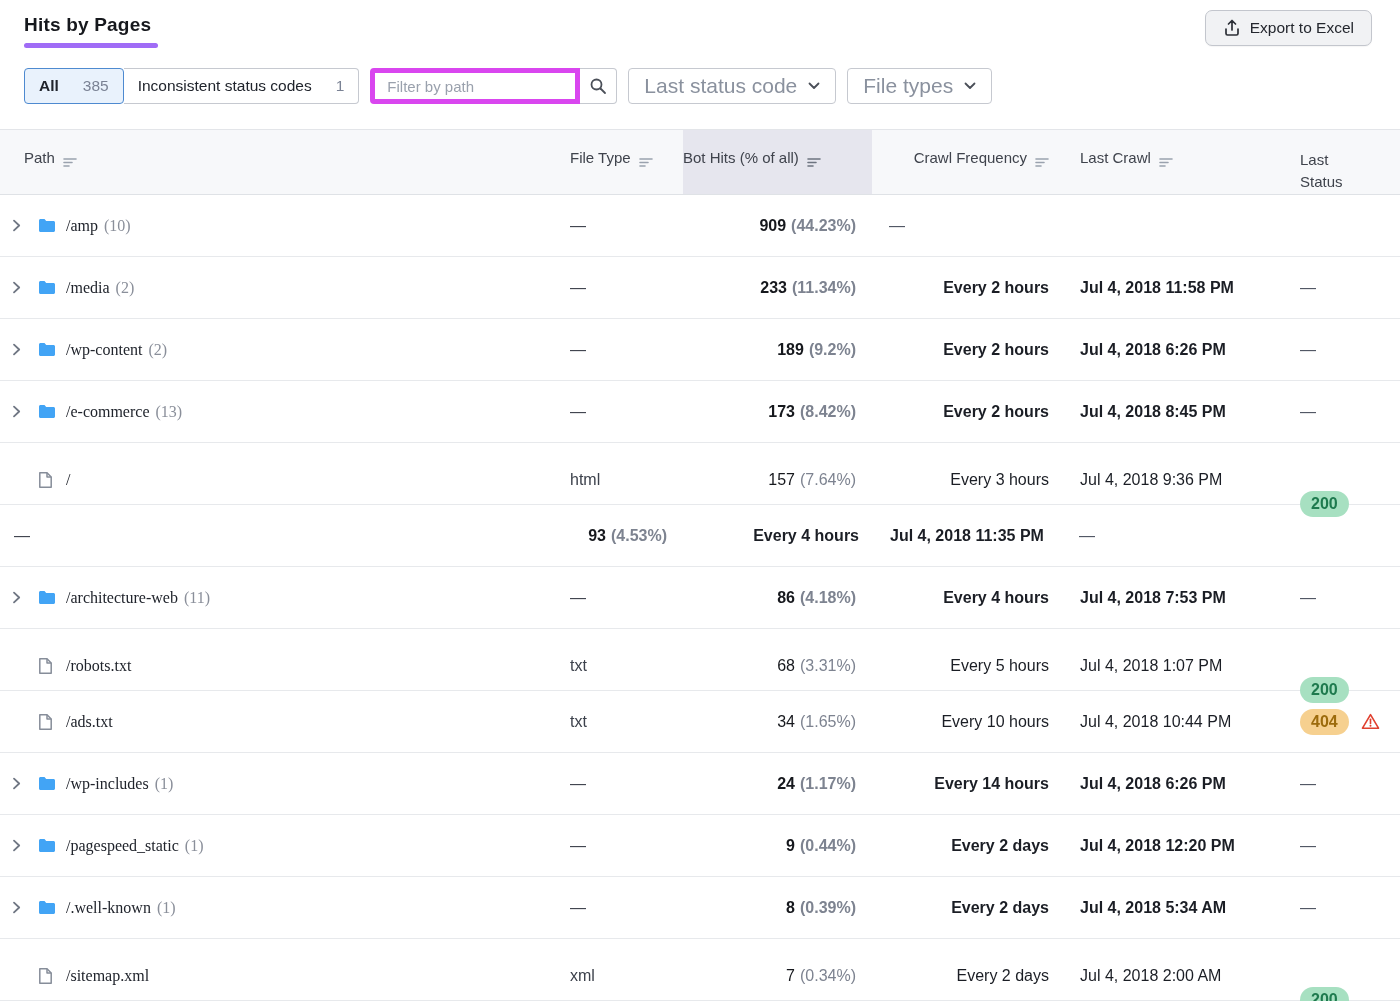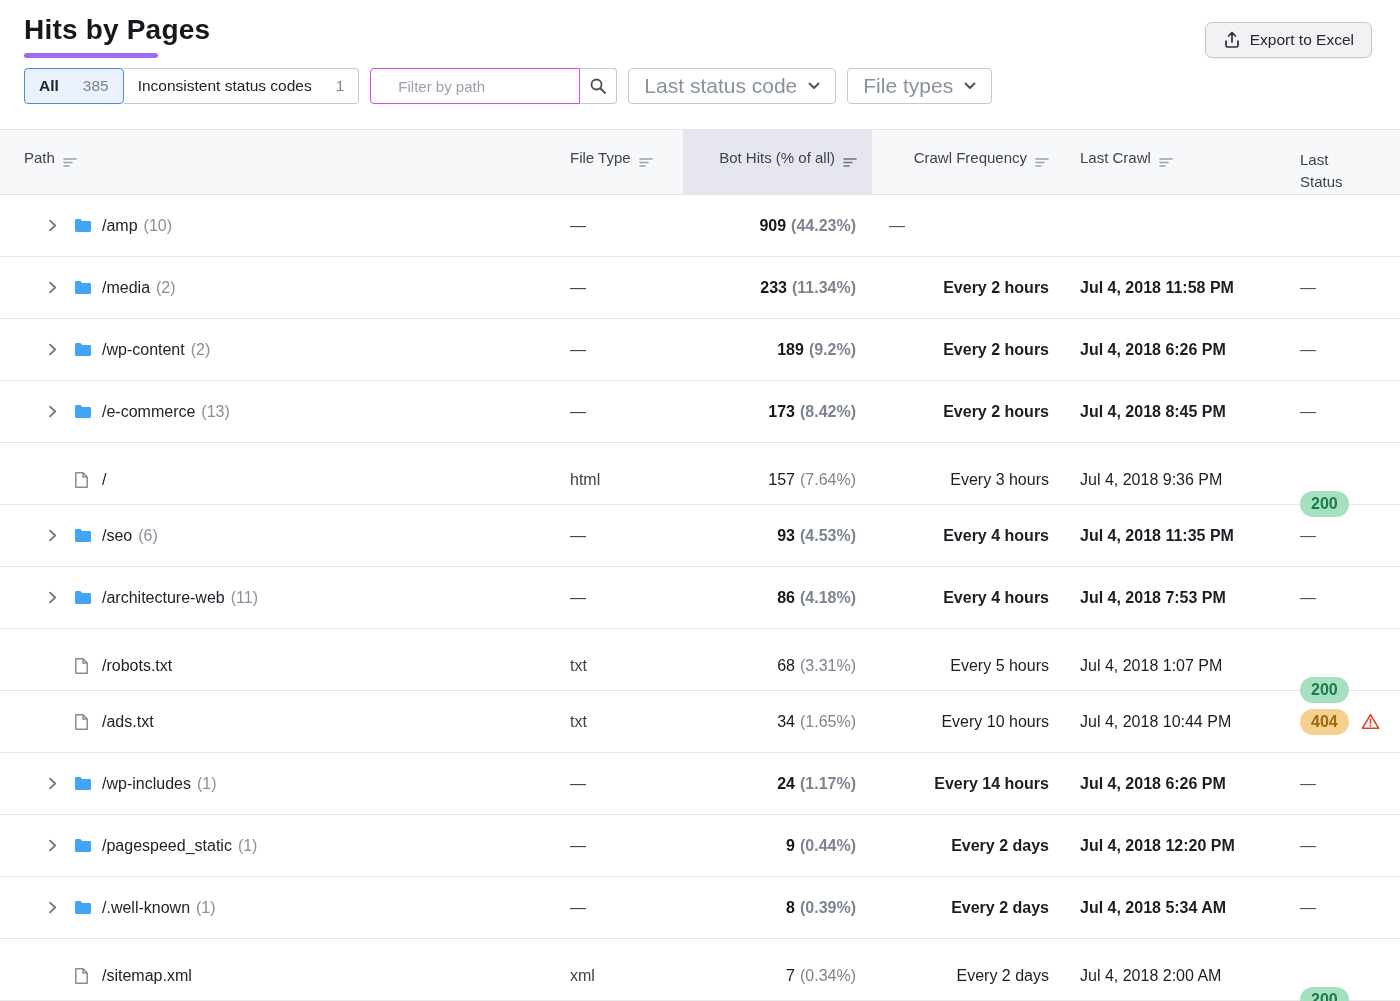--- a/index.html
+++ b/index.html
@@ -6,24 +6,24 @@
   html,body { width:1400px; height:1001px; }
   body {
     background:#ffffff;
     font-family:"Liberation Sans","DejaVu Sans",sans-serif;
     color:#20242c;
     overflow:hidden;
   }
 
   
   .topbar { position:relative; padding:14px 28px 0 24px; height:58px; }
-  .page-title { font-size:28px; font-weight:700; color:#16181d; letter-spacing:.2px; }
+  .page-title { font-size:19px; font-weight:700; color:#16181d; letter-spacing:.2px; }
   .title-underline { width:134px; height:5px; border-radius:3px; background:#a06cf6; margin-top:7px; }
   .export-btn {
-    position:absolute; top:22px; right:28px; height:36px; padding:0 17px;
+    position:absolute; top:10px; right:28px; height:36px; padding:0 17px;
     display:flex; align-items:center; gap:9px;
     background:#f1f2f4; border:1px solid #c3c6cd; border-radius:7px;
     font-size:15.5px; font-weight:500; color:#24272e; cursor:pointer; font-family:inherit;
     box-shadow:0 1px 1px rgba(0,0,0,.04);
   }
 
   
   .filterbar { display:flex; align-items:center; margin:10px 0 0 24px; height:36px; }
   .tab-group { display:flex; }
   .tab {
@@ -31,22 +31,22 @@
     border:1px solid #c6c9d0; background:#fff; font-size:15.5px; color:#20242c;
     cursor:pointer; font-family:inherit;
   }
   .tab.active { border-color:#4e8ad0; background:#e9f2fc; border-radius:4px; position:relative; z-index:1; }
   .tab.active .tab-label { font-weight:700; }
   .tab:not(.active) { border-left:none; border-radius:0 4px 4px 0; }
   .tab .count { color:#7a8294; }
 
   .search-wrap { display:flex; margin-left:11px; }
   .search-input {
-    width:210px; height:36px; border:1px solid #d946ef; border-radius:4px 0 0 4px;
-    padding:0 27px; font-size:15px; color:#8b5cf6; font-family:inherit; outline:none; background:#fff;
+    width:210px; height:36px; border:5px solid #d946ef; border-radius:4px 0 0 4px;
+    padding:0 12px; font-size:15px; color:#8b5cf6; font-family:inherit; outline:none; background:#fff;
   }
   .search-input::placeholder { color:#9aa1ad; }
   .search-btn {
     width:37px; height:36px; border:1px solid #c6c9d0; border-left:none;
     border-radius:0 4px 4px 0; background:#fff;
     display:flex; align-items:center; justify-content:center; cursor:pointer;
   }
   .dropdown {
     height:36px; display:flex; align-items:center; gap:11px; padding:0 15px;
     border:1px solid #c6c9d0; border-radius:4px; background:#fff;
@@ -54,29 +54,29 @@
   }
 
   
   .table { margin-top:25px; border-top:1px solid #e3e5e9; }
   .thead, .row { display:grid; grid-template-columns:556px 127px 189px 190px 221px 117px; }
   .thead { background:#f7f8fa; height:65px; border-bottom:1px solid #dfe2e6; }
   .th { display:flex; align-items:flex-start; padding-top:19px; gap:8px; font-size:15px; color:#3f434c; }
   .th .sort-icon { margin-top:5px; cursor:pointer; flex:0 0 auto; }
   .th-path { padding-left:24px; }
   .th-filetype { padding-left:14px; }
-  .th-hits { justify-content:flex-end; padding-right:15px; background:#e6e6ee; }
+  .th-hits { padding-right:15px; background:#e6e6ee; }
   .th-freq { justify-content:flex-end; padding-right:13px; }
   .th-crawl { padding-left:18px; }
   .th-status { padding-left:17px; }
   .th-status .th-label { max-width:58px; line-height:22px; }
 
   .row { height:62px; border-bottom:1px solid #e7e9ec; align-items:center; font-size:16px; background:#fff; }
   .cell { display:flex; align-items:center; height:100%; }
-  .c-path { padding-left:48px; }
+  .c-path { padding-left:12px;font-family:Liberation Serif, serif; }
   .chevron { width:26px; display:flex; align-items:center; }
   .is-file .chevron svg { visibility:hidden; }
   .icon-wrap { width:28px; display:flex; align-items:center; }
   .path-text { color:#20242c; }
   .path-count { color:#8a8f9a; margin-left:6px; }
   .c-filetype { padding-left:14px; color:#3c414b; }
   .c-hits { justify-content:flex-end; padding-right:16px; gap:5px; }
   .hits-num { color:#16181d; }
   .hits-pct { color:#7d8390; }
   .c-freq { justify-content:flex-end; padding-right:13px; color:#1b1e25; }
@@ -323,35 +323,20 @@
       <span class="hits-pct">(7.64%)</span>
     </div>
     <div class="cell c-freq">Every 3 hours</div>
     <div class="cell c-crawl">Jul 4, 2018 9:36 PM</div>
     <div class="cell c-status">
       <span class="status-value">200</span>
 
     </div>
   </div>
       <div class="row is-folder status-none">
-    <div class="cell c-path">
-      <span class="chevron">
-        <svg width="9" height="13" viewBox="0 0 9 13">
-              <path d="M2 1.7 L7.2 6.5 L2 11.3" fill="none" stroke="#6f7683" stroke-width="1.8" stroke-linecap="round" stroke-linejoin="round"></path>
-            </svg>
-      </span>
-      <span class="icon-wrap folder-icon">
-        <svg width="18" height="15" viewBox="0 0 18 15">
-              <path d="M1 2.5 C1 1.7 1.7 1 2.5 1 H6.5 L8.2 3 H15.5 C16.3 3 17 3.7 17 4.5 V12.5 C17 13.3 16.3 14 15.5 14 H2.5 C1.7 14 1 13.3 1 12.5 Z" fill="#42a4f5"></path>
-            </svg>
-      </span>
-
-      <span class="path-text">/seo</span>
-      <span class="path-count">(6)</span>
-    </div>
     <div class="cell c-filetype">—</div>
     <div class="cell c-hits">
       <span class="hits-num">93</span>
       <span class="hits-pct">(4.53%)</span>
     </div>
     <div class="cell c-freq">Every 4 hours</div>
     <div class="cell c-crawl">Jul 4, 2018 11:35 PM</div>
     <div class="cell c-status">
       <span class="status-value">—</span>
 

